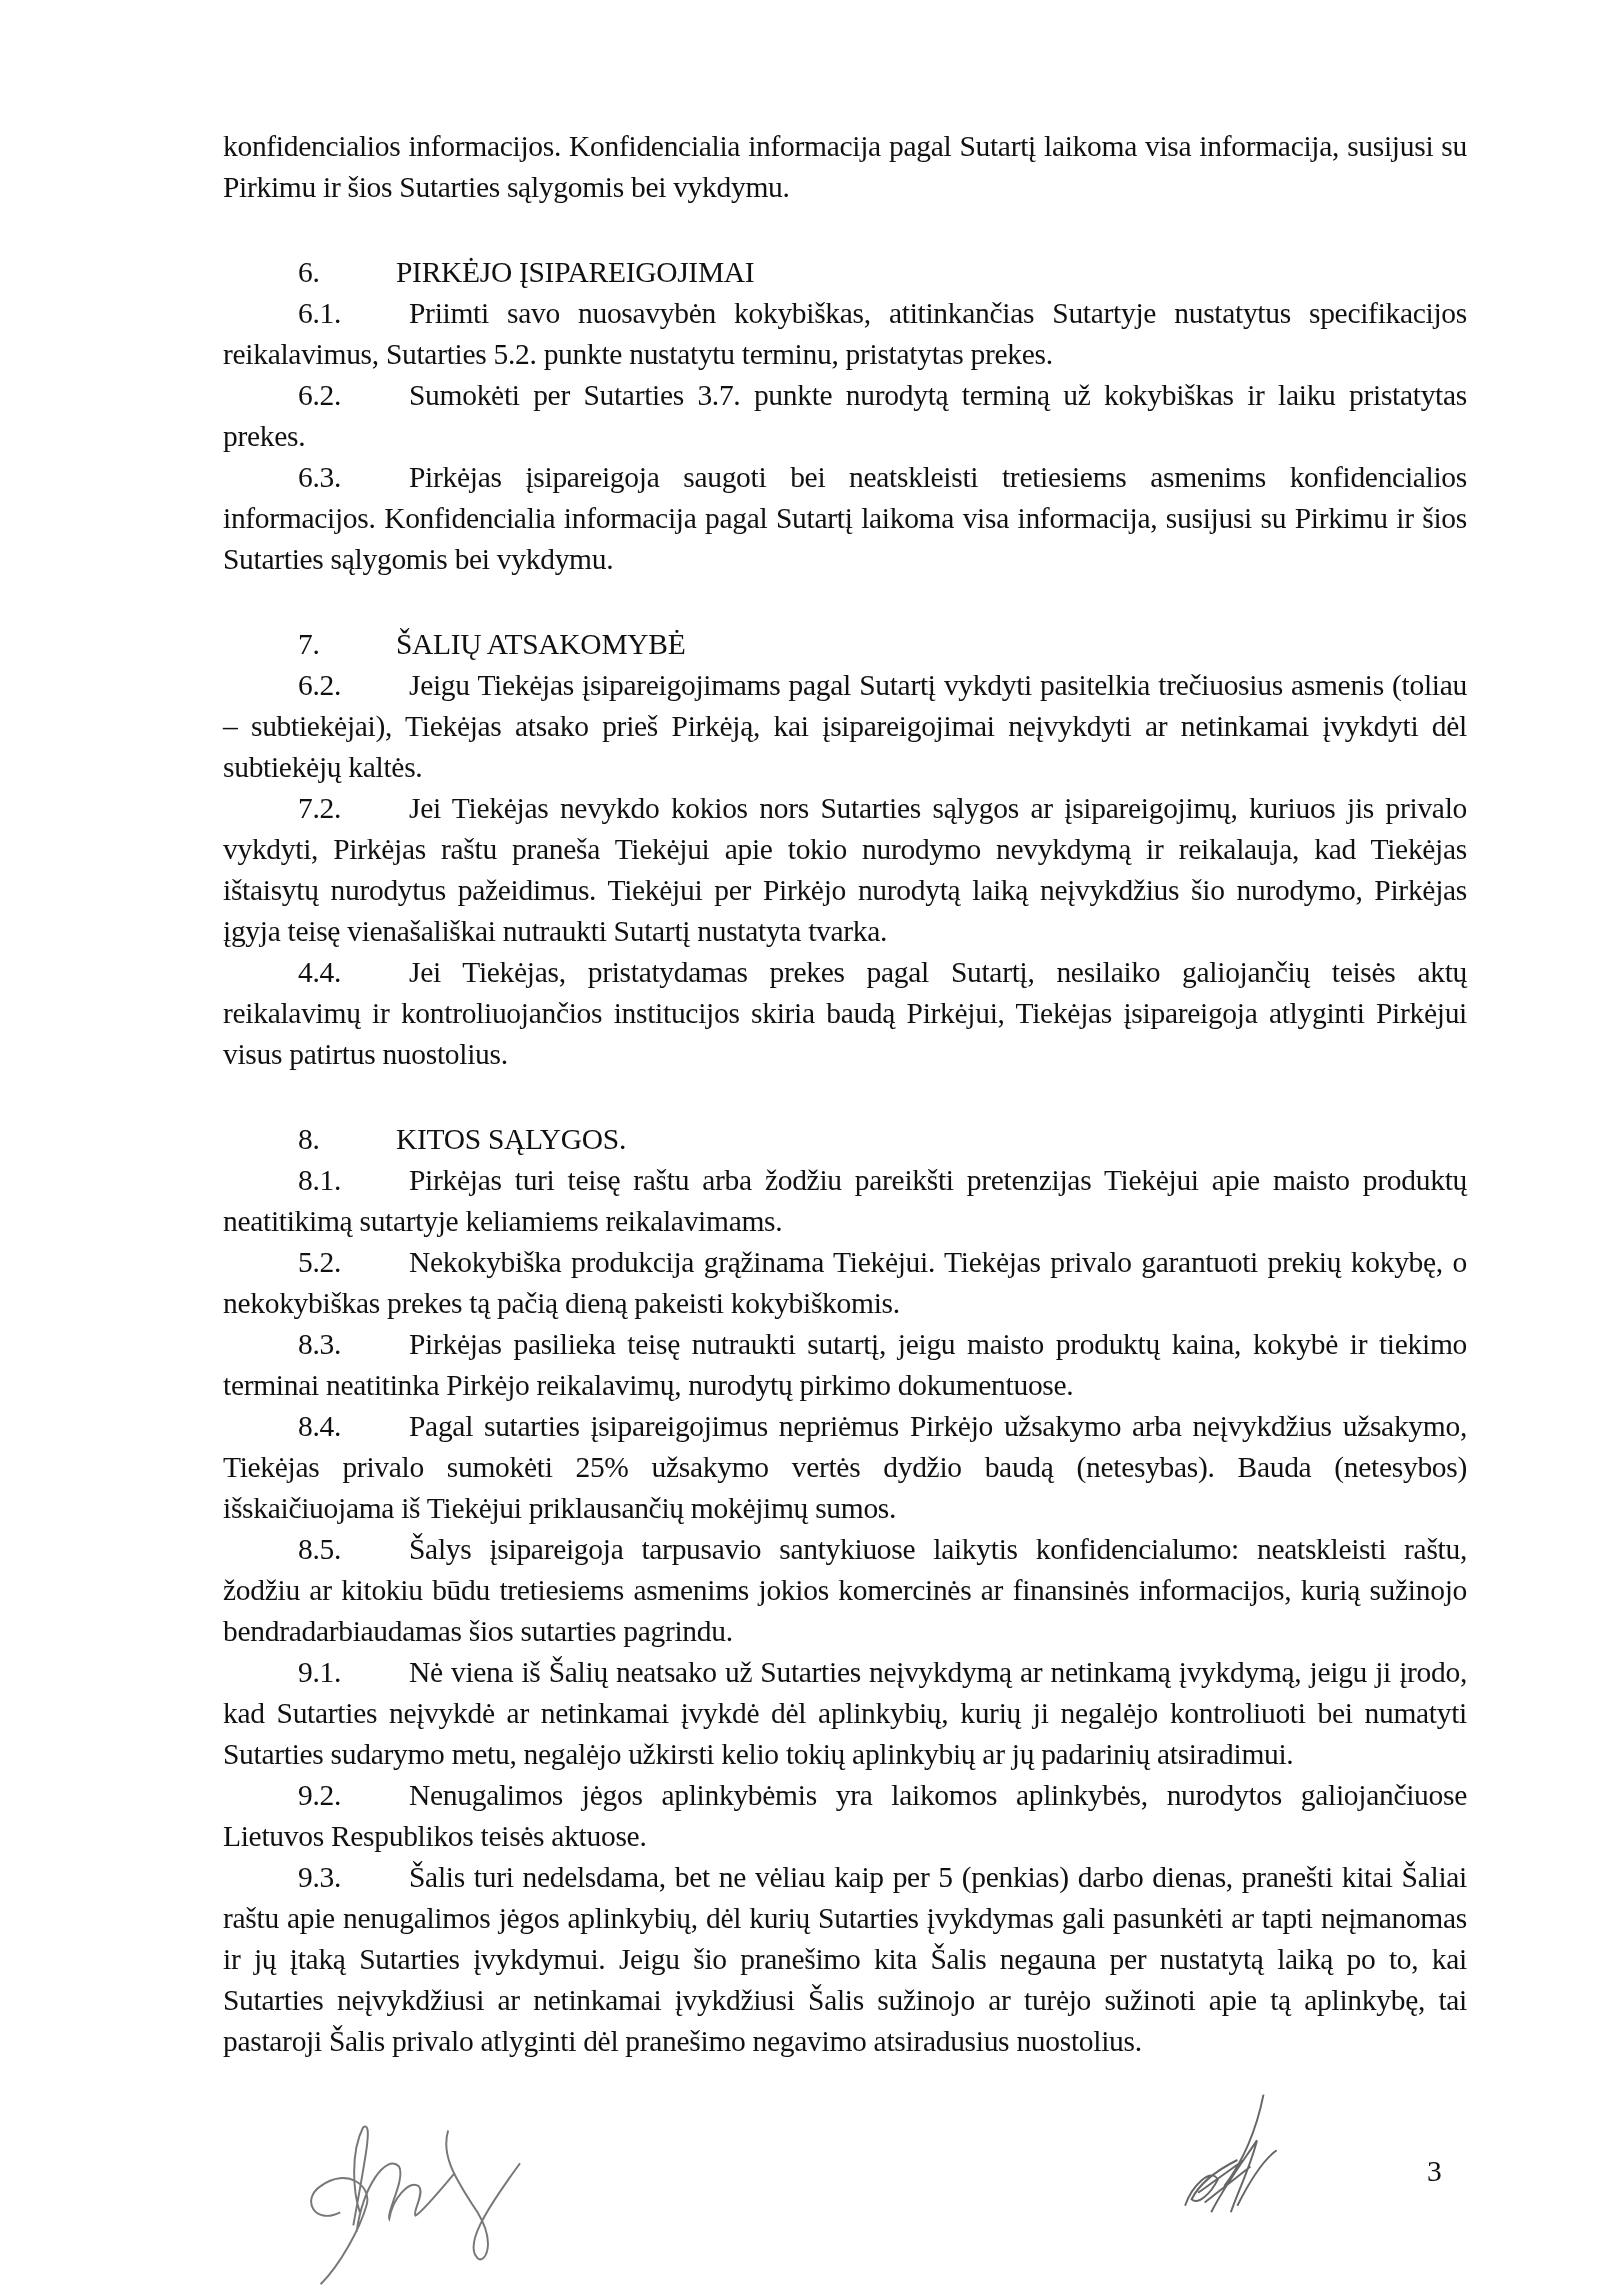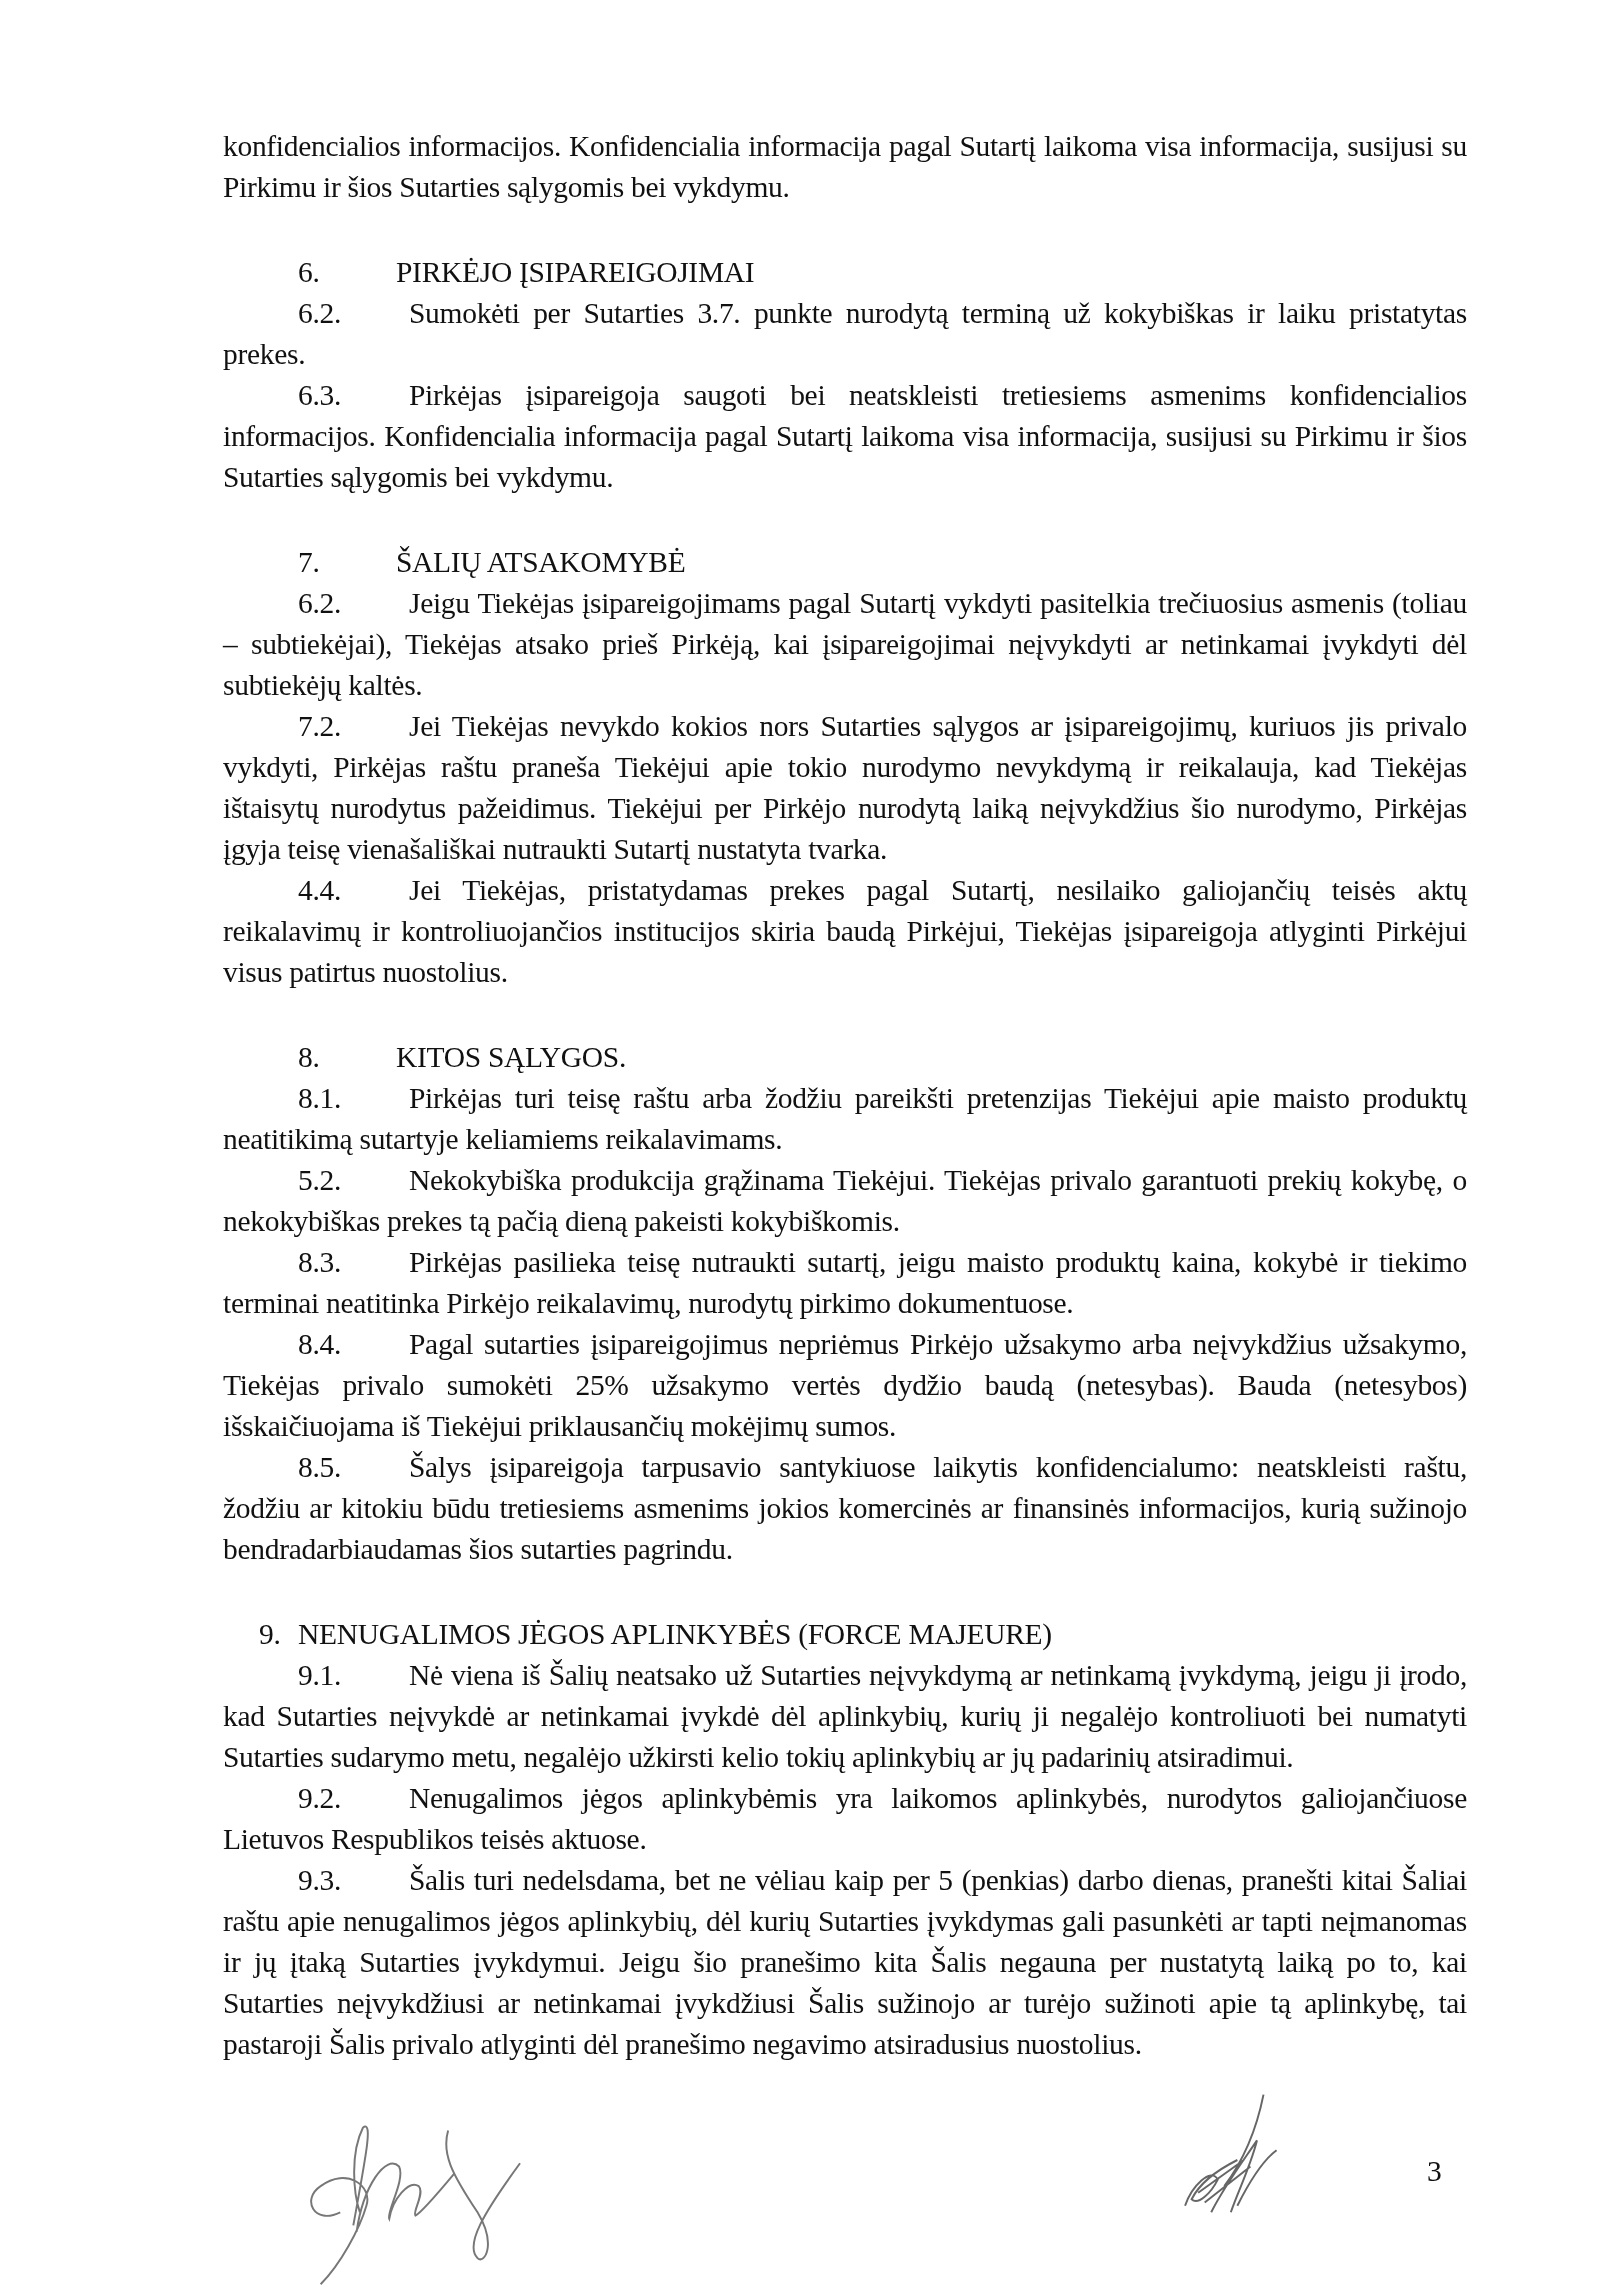--- a/index.html
+++ b/index.html
@@ -27,20 +27,21 @@
 <div class="page">
   <div class="noise"></div>
 
   <div class="text" style="top:126px;">
     <p>konfidencialios informacijos. Konfidencialia informacija pagal Sutartį laikoma visa informacija, susijusi su Pirkimu ir šios Sutarties sąlygomis bei vykdymu.</p>
 
     <div>
       <p class="head">
         <span class="num">6.</span><span>PIRKĖJO ĮSIPAREIGOJIMAI</span>
       </p>
+      <p class="para"><span class="num">6.1.</span><span>Priimti savo nuosavybėn kokybiškas, atitinkančias Sutartyje nustatytus specifikacijos reikalavimus, Sutarties 5.2. punkte nustatytu terminu, pristatytas prekes.</span></p>
       <p class="para"><span class="num">6.2.</span><span>Sumokėti per Sutarties 3.7. punkte nurodytą terminą už kokybiškas ir laiku pristatytas prekes.</span></p>
       <p class="para it"><span class="num">6.3.</span><span>Pirkėjas įsipareigoja saugoti bei neatskleisti tretiesiems asmenims konfidencialios informacijos. Konfidencialia informacija pagal Sutartį laikoma visa informacija, susijusi su Pirkimu ir šios Sutarties sąlygomis bei vykdymu.</span></p>
     </div>
 
     <div>
       <p class="head">
         <span class="num">7.</span><span>ŠALIŲ ATSAKOMYBĖ</span>
       </p>
       <p class="para"><span class="num">6.2.</span><span>Jeigu Tiekėjas įsipareigojimams pagal Sutartį vykdyti pasitelkia trečiuosius asmenis (toliau – subtiekėjai), Tiekėjas atsako prieš Pirkėją, kai įsipareigojimai neįvykdyti ar netinkamai įvykdyti dėl subtiekėjų kaltės.</span></p>
       <p class="para"><span class="num">7.2.</span><span>Jei Tiekėjas nevykdo kokios nors Sutarties sąlygos ar įsipareigojimų, kuriuos jis privalo vykdyti, Pirkėjas raštu praneša Tiekėjui apie tokio nurodymo nevykdymą ir reikalauja, kad Tiekėjas ištaisytų nurodytus pažeidimus. Tiekėjui per Pirkėjo nurodytą laiką neįvykdžius šio nurodymo, Pirkėjas įgyja teisę vienašališkai nutraukti Sutartį nustatyta tvarka.</span></p>
@@ -52,23 +53,20 @@
         <span class="num">8.</span><span>KITOS SĄLYGOS.</span>
       </p>
       <p class="para"><span class="num">8.1.</span><span>Pirkėjas turi teisę raštu arba žodžiu pareikšti pretenzijas Tiekėjui apie maisto produktų neatitikimą sutartyje keliamiems reikalavimams.</span></p>
       <p class="para"><span class="num">5.2.</span><span>Nekokybiška produkcija grąžinama Tiekėjui. Tiekėjas privalo garantuoti prekių kokybę, o nekokybiškas prekes tą pačią dieną pakeisti kokybiškomis.</span></p>
       <p class="para"><span class="num">8.3.</span><span>Pirkėjas pasilieka teisę nutraukti sutartį, jeigu maisto produktų kaina, kokybė ir tiekimo terminai neatitinka Pirkėjo reikalavimų, nurodytų pirkimo dokumentuose.</span></p>
       <p class="para"><span class="num">8.4.</span><span>Pagal sutarties įsipareigojimus nepriėmus Pirkėjo užsakymo arba neįvykdžius užsakymo, Tiekėjas privalo sumokėti 25% užsakymo vertės dydžio baudą (netesybas). Bauda (netesybos) išskaičiuojama iš Tiekėjui priklausančių mokėjimų sumos.</span></p>
       <p class="para"><span class="num">8.5.</span><span>Šalys įsipareigoja tarpusavio santykiuose laikytis konfidencialumo: neatskleisti raštu, žodžiu ar kitokiu būdu tretiesiems asmenims jokios komercinės ar finansinės informacijos, kurią sužinojo bendradarbiaudamas šios sutarties pagrindu.</span></p>
     </div>
 
     <div>
-      <p class="head head9">
-        <span class="num">9.</span><span>NENUGALIMOS JĖGOS APLINKYBĖS (FORCE MAJEURE)</span>
-      </p>
       <p class="para"><span class="num">9.1.</span><span>Nė viena iš Šalių neatsako už Sutarties neįvykdymą ar netinkamą įvykdymą, jeigu ji įrodo, kad Sutarties neįvykdė ar netinkamai įvykdė dėl aplinkybių, kurių ji negalėjo kontroliuoti bei numatyti Sutarties sudarymo metu, negalėjo užkirsti kelio tokių aplinkybių ar jų padarinių atsiradimui.</span></p>
       <p class="para"><span class="num">9.2.</span><span>Nenugalimos jėgos aplinkybėmis yra laikomos aplinkybės, nurodytos galiojančiuose Lietuvos Respublikos teisės aktuose.</span></p>
       <p class="para"><span class="num">9.3.</span><span>Šalis turi nedelsdama, bet ne vėliau kaip per 5 (penkias) darbo dienas, pranešti kitai Šaliai raštu apie nenugalimos jėgos aplinkybių, dėl kurių Sutarties įvykdymas gali pasunkėti ar tapti neįmanomas ir jų įtaką Sutarties įvykdymui. Jeigu šio pranešimo kita Šalis negauna per nustatytą laiką po to, kai Sutarties neįvykdžiusi ar netinkamai įvykdžiusi Šalis sužinojo ar turėjo sužinoti apie tą aplinkybę, tai pastaroji Šalis privalo atlyginti dėl pranešimo negavimo atsiradusius nuostolius.</span></p>
     </div>
   </div>
 
   <svg class="sig" style="left:301px; top:2114px;" width="340" height="177" viewBox="0 0 520 270">
     <path d="M60 150 C20 170 0 130 30 110 C70 80 110 110 100 140 C90 175 60 230 30 260
              M95 20 C75 60 80 120 90 150 M95 20 C110 10 100 60 80 170
              M85 180 C95 110 130 60 150 80 C160 100 130 150 135 160 C140 130 165 100 180 110 C190 120 170 150 175 155 C185 150 210 120 235 90

